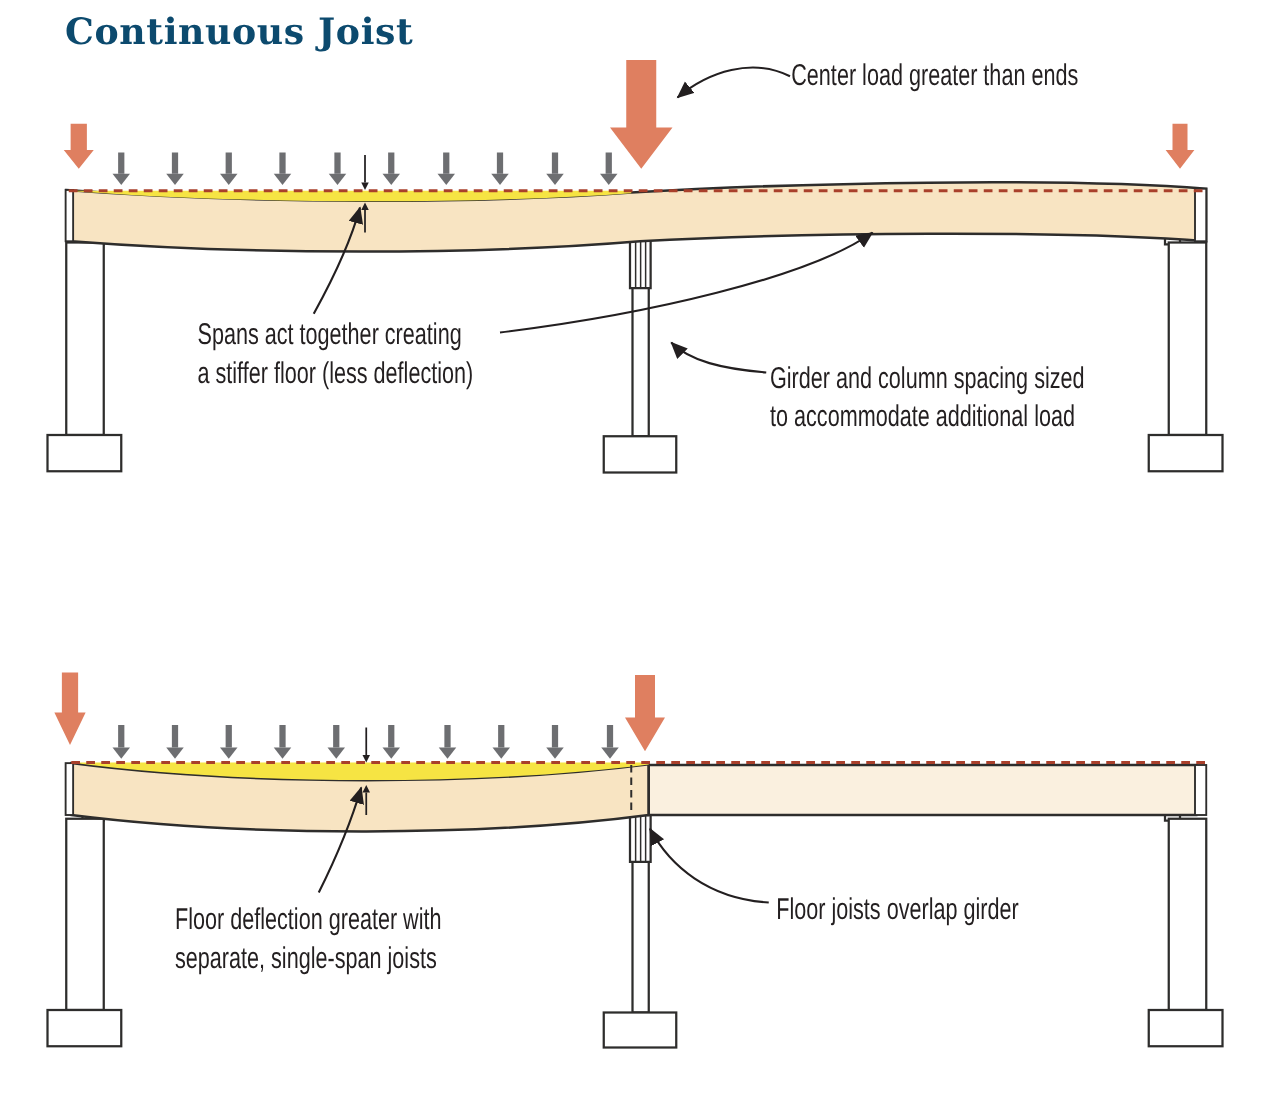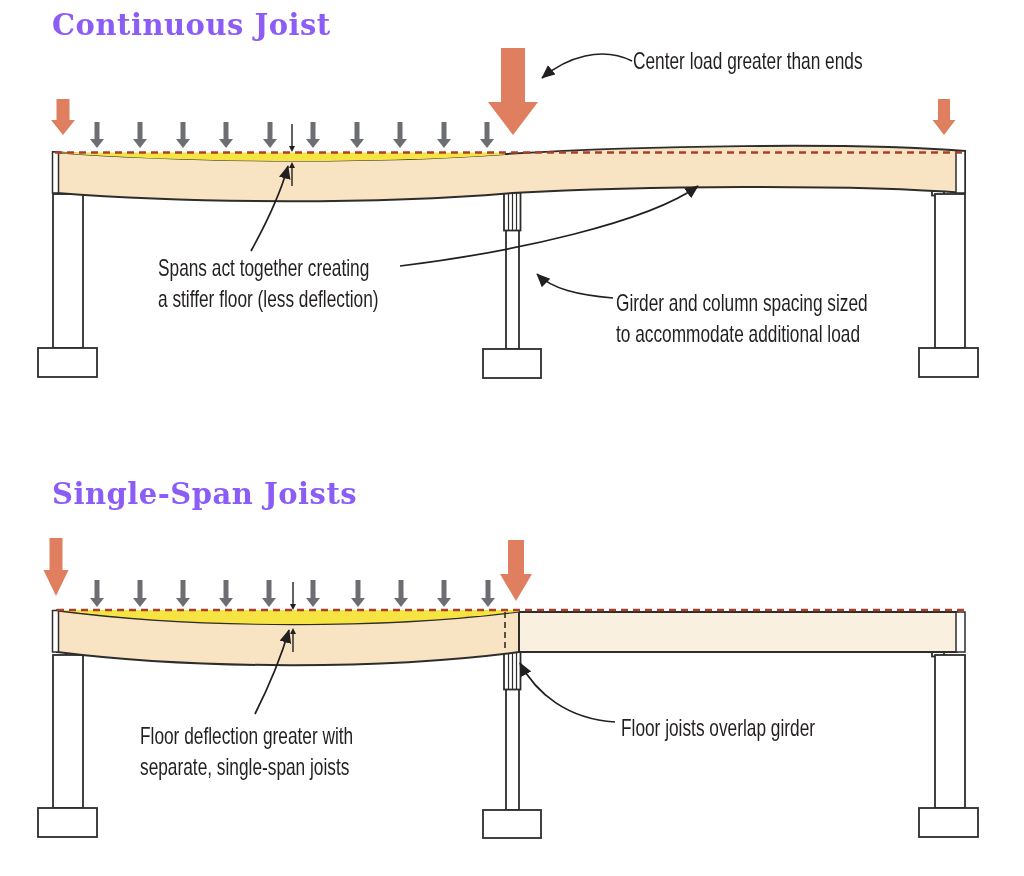--- a/index.html
+++ b/index.html
@@ -14,21 +14,21 @@
   .rim{fill:#ffffff;stroke:var(--c-outline,#2e2d2c);stroke-width:1.5;}
   .highlight{fill:var(--c-deflection_highlight,#f6e443);stroke:none;}
   .refline{stroke:var(--c-reference_line,#a9402b);stroke-width:2.4;stroke-dasharray:7 5;fill:none;}
   .hiddenline{stroke:var(--c-outline,#2e2d2c);stroke-width:1.6;stroke-dasharray:6 4;fill:none;}
   .hatch{stroke:var(--c-outline,#2e2d2c);stroke-width:1.2;}
   .load{fill:var(--c-load_arrow,#df7f60);stroke:none;}
   .leader{fill:none;stroke:var(--c-text,#231f20);stroke-width:1.7;}
   .dim{stroke:var(--c-text,#231f20);stroke-width:1.4;fill:none;}
   .dimhead{fill:var(--c-text,#231f20);stroke:none;}
   .title{position:absolute;font-family:"DejaVu Serif","Liberation Serif",serif;
-         font-weight:bold;font-size:29px;color:#8b5cf6;letter-spacing:.5px;white-space:nowrap;}
+         font-weight:bold;font-size:29px;color:#0c4a6e;letter-spacing:.5px;white-space:nowrap;}
   .ann{position:absolute;font-size:24px;line-height:31px;color:var(--c-text,#231f20);
        white-space:nowrap;transform:scaleX(.72);transform-origin:left top;}
 </style>
 </head>
 <body>
 
 <div id="canvas">
 
   <svg id="svg-top" width="1024" height="440" viewBox="0 0 1024 440">
     <defs>
@@ -177,21 +177,20 @@
   <div class="ann" style="left:158px;top:252px">
     <div>Spans act together creating</div>
     <div>a stiffer floor (less deflection)</div>
   </div>
 
   <div class="ann" style="left:616px;top:287px">
     <div>Girder and column spacing sized</div>
     <div>to accommodate additional load</div>
   </div>
 
-  <div class="title" style="left:52px;top:477px">Single-Span Joists</div>
 
   <div class="ann" style="left:140px;top:720px">
     <div>Floor deflection greater with</div>
     <div>separate, single-span joists</div>
   </div>
 
   <div class="ann" style="left:621px;top:712px">Floor joists overlap girder</div>
 </div>
 
 </body></html>

